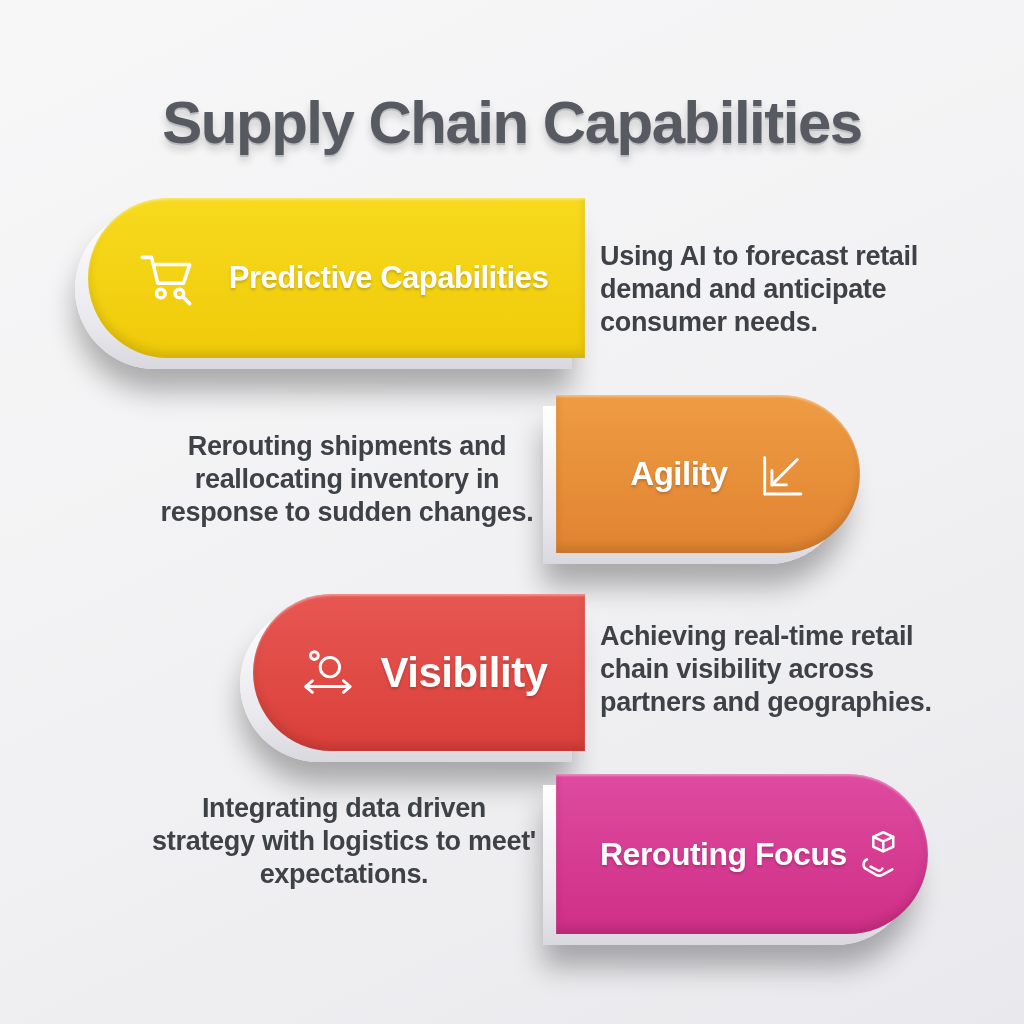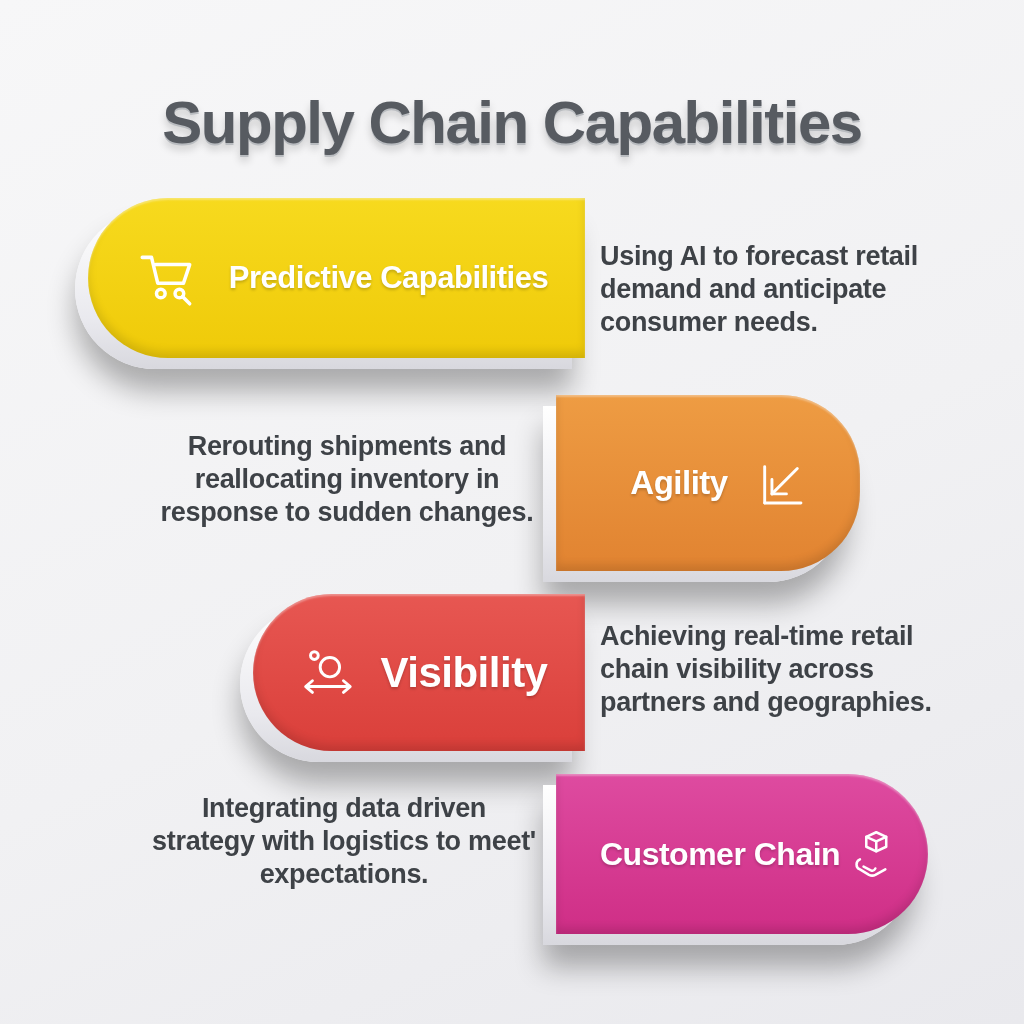--- a/index.html
+++ b/index.html
@@ -28,21 +28,21 @@
   }
   .blabel{
     flex:1;text-align:center;font-weight:bold;
     text-shadow:0 2px 3px rgba(0,0,0,.20);
     letter-spacing:-0.5px;white-space:nowrap;
   }
   .bicon{flex:0 0 auto;display:flex;align-items:center;justify-content:center;}
   .bicon svg{display:block;}
 
   .w1{top:198px;left:88px;width:497px;height:160px;border-radius:80px 0 0 80px;}
-  .w2{top:395px;left:556px;width:304px;height:176px;border-radius:0 79px 79px 0;}
+  .w2{top:395px;left:556px;width:304px;height:158px;border-radius:0 79px 79px 0;}
   .w3{top:594px;left:253px;width:332px;height:157px;border-radius:79px 0 0 79px;}
   .w4{top:774px;left:556px;width:372px;height:160px;border-radius:0 80px 80px 0;}
 
   .c1{background:linear-gradient(180deg,#f7da1e 0%,#efca09 100%);gap:12px;}
   .c2{background:linear-gradient(180deg,#ee9c43 0%,#e18331 100%);}
   .c3{background:linear-gradient(180deg,#e75752 0%,#da3f3a 100%);}
   .c4{background:linear-gradient(180deg,#de4ba0 0%,#cf2e86 100%);}
 
   .f1{padding-left:46px;}  .f1 .blabel{font-size:31px;padding-right:20px;}
   .f2{padding:0 50px;}     .f2 .blabel{font-size:33px;}
@@ -110,21 +110,21 @@
         </svg>
       </span>
       <span class="blabel">Visibility</span>
     </div>
   </div>
   <div class="desc d3">Achieving real-time retail chain visibility across partners and geographies.</div>
 
   <div class="bwrap w4">
     <div class="bback"></div>
     <div class="bface c4 f4">
-      <span class="blabel">Customer Chain</span>
+      <span class="blabel">Rerouting Focus</span>
       <span class="bicon">
         <svg width="58" height="58" viewBox="0 0 64 64" fill="none" stroke="#ffffff" stroke-width="2.8" stroke-linecap="round" stroke-linejoin="round">
           <path d="M40 8 l11 5 v11 l-11 5 -11 -5 V13 z"></path>
           <path d="M29 13 l11 5 11 -5"></path>
           <line x1="40" y1="18" x2="40" y2="29"></line>
           <path d="M22 38 c-5 2 -5 9 0 11 l10 6 c2 1 5 1 7 0 l11 -6"></path>
           <path d="M26 46 l8 4 c2 1 4 0 5 -2"></path>
         </svg>
       </span>
     </div>

